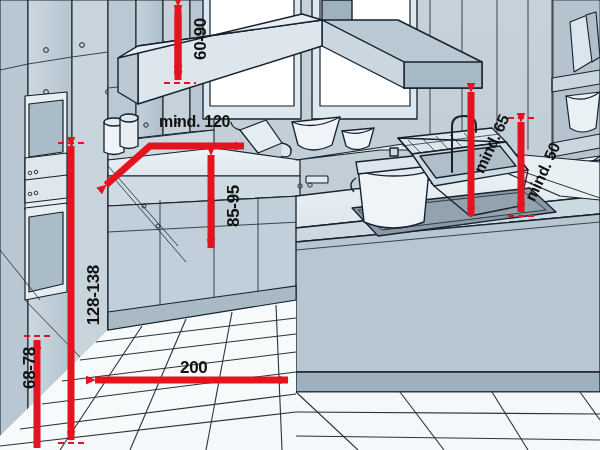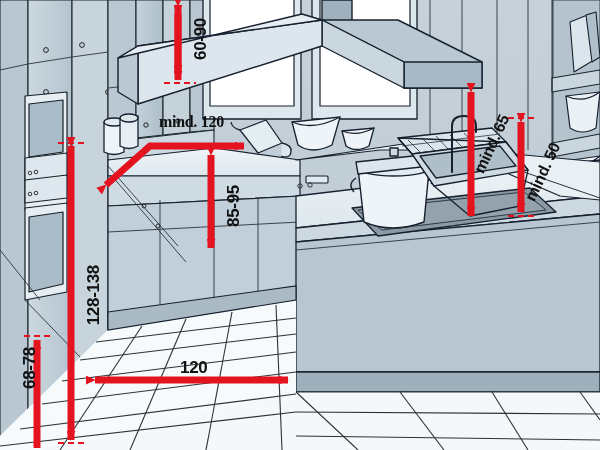--- a/index.html
+++ b/index.html
@@ -289,27 +289,27 @@
     <g>
       <path d="M521,122 L521,212" stroke="#e31420" stroke-width="7" marker-start="url(#arrT)" marker-end="url(#arrT)"></path>
       <line x1="508" y1="118" x2="536" y2="118" stroke="#e31420" stroke-width="2" stroke-dasharray="6 4"></line>
       <line x1="508" y1="216" x2="536" y2="216" stroke="#e31420" stroke-width="2" stroke-dasharray="6 4"></line>
     </g>
   </g>
 </svg>
 
 <div class="dimlabel vlabel" style="left:191px;top:18px;font-size:17px;transform:rotate(-90deg) translate(-100%,0);">60-90</div>
 
-<div class="dimlabel" style="left:159px;top:113px;font-size:16px;font-family:Liberation Serif, serif;">mind. 120</div>
+<div class="dimlabel" style="left:159px;top:113px;font-size:16px;">mind. 120</div>
 
 <div class="dimlabel vlabel" style="left:224px;top:185px;font-size:17px;transform:rotate(-90deg) translate(-100%,0);">85-95</div>
 
 <div class="dimlabel vlabel" style="left:84px;top:265px;font-size:17px;transform:rotate(-90deg) translate(-100%,0);">128-138</div>
 
 <div class="dimlabel vlabel" style="left:20px;top:347px;font-size:17px;transform:rotate(-90deg) translate(-100%,0);">68-78</div>
 
-<div class="dimlabel" style="left:180px;top:358px;font-size:17px;">120</div>
+<div class="dimlabel" style="left:180px;top:358px;font-size:17px;">200</div>
 
 <div class="dimlabel vlabel" style="left:497px;top:112px;font-size:16px;transform:rotate(-65deg) translate(-100%,0);">mind. 65</div>
 
 <div class="dimlabel vlabel" style="left:548px;top:140px;font-size:16px;transform:rotate(-65deg) translate(-100%,0);">mind. 50</div>
 
 </div>
 
 </body></html>

